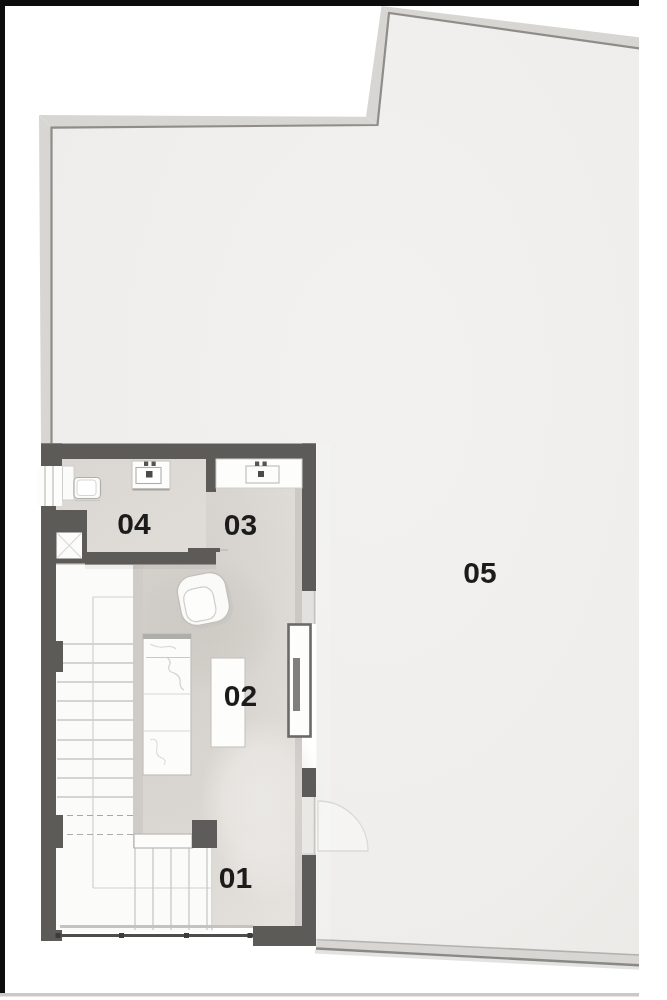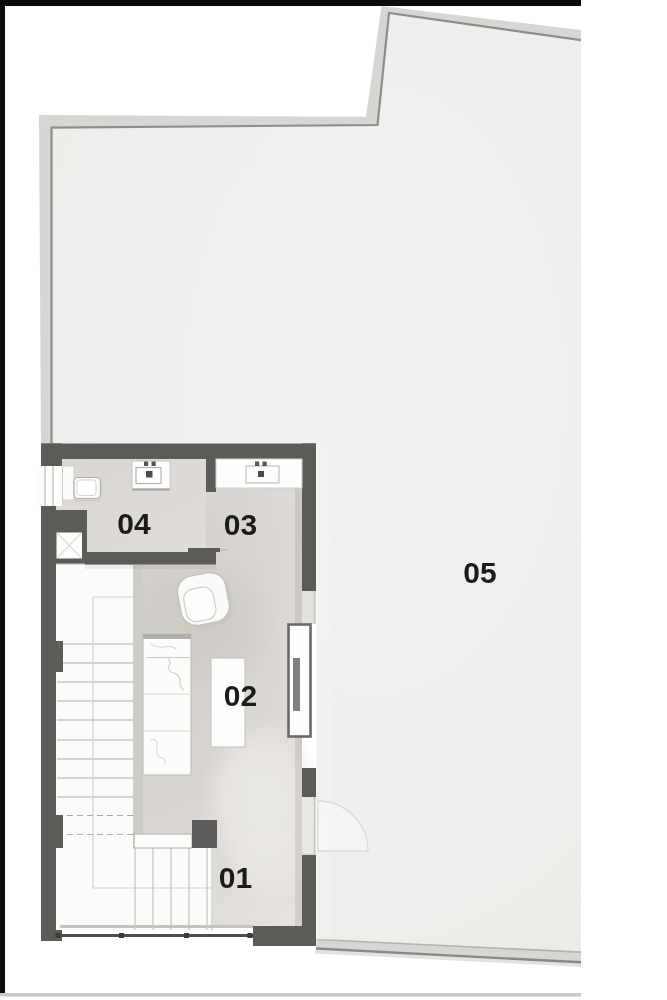--- a/index.html
+++ b/index.html
@@ -1,16 +1,16 @@
 <!DOCTYPE html>
 <html><head>
 <meta charset="utf-8">
 <style>
   html,body{margin:0;padding:0;background:#ffffff;}
-  #stage{position:relative;-webkit-font-smoothing:antialiased;width:581px;height:1000px;background:#ffffff;overflow:hidden;
+  #stage{position:relative;-webkit-font-smoothing:antialiased;width:639px;height:1000px;background:#ffffff;overflow:hidden;
          font-family:"Liberation Sans",sans-serif;}
   svg{display:block;}
 </style>
 </head>
 <body>
 <div id="stage">
 <svg width="667" height="1000" viewBox="0 0 667 1000">
 <defs>
   <radialGradient id="terr" cx="55%" cy="40%" r="75%">
     <stop offset="0%" stop-color="#f2f1ef"></stop>

